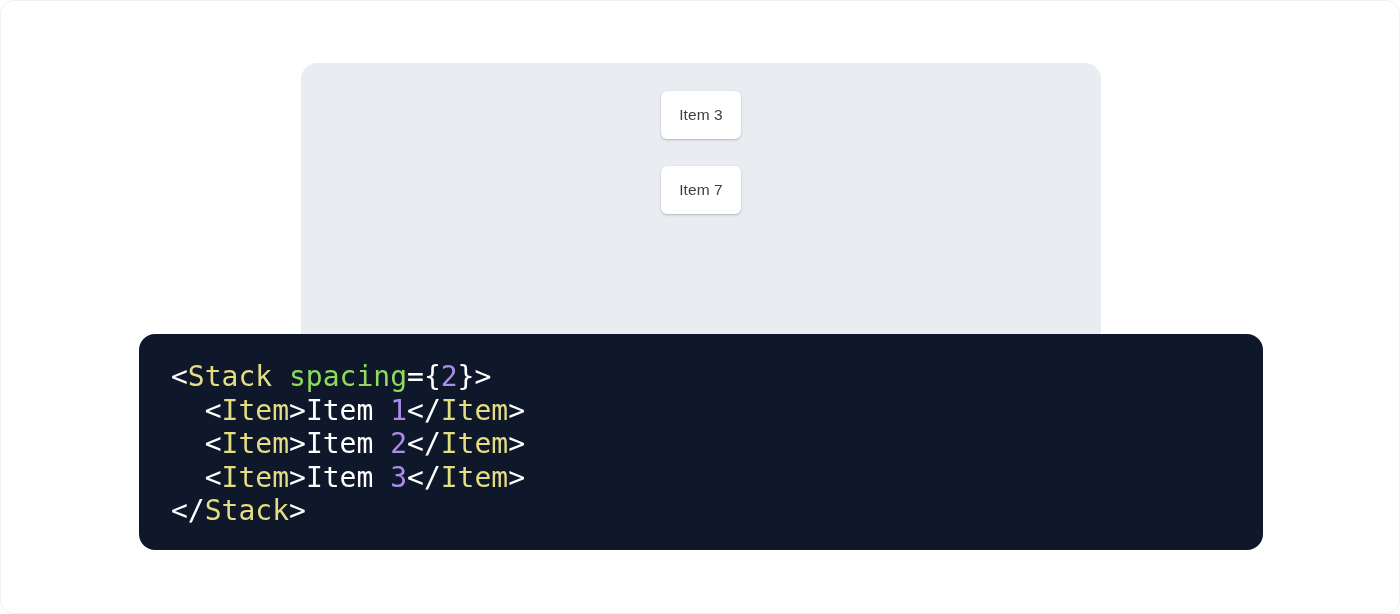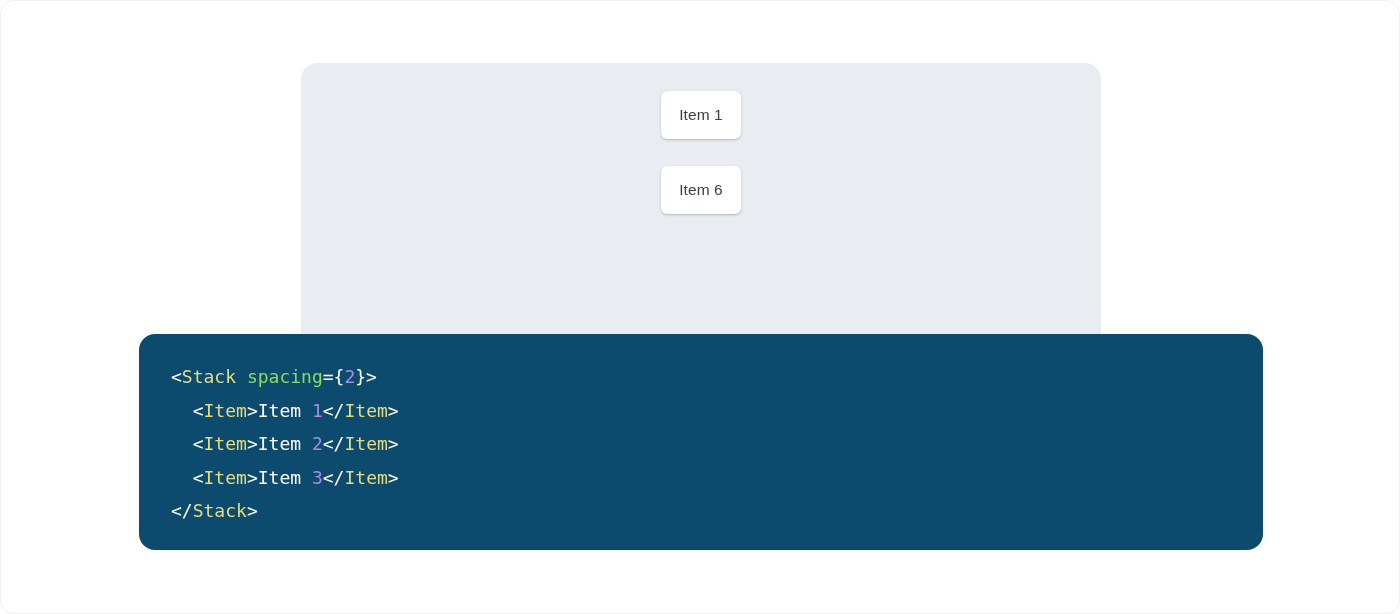--- a/index.html
+++ b/index.html
@@ -59,25 +59,25 @@
     letter-spacing: 0.1px;
   }
 
   
   .code-block {
     position: absolute;
     left: 138px;
     top: 333px;
     width: 1124px;
     height: 216px;
-    background: #0c4a6e;
+    background: #0f172a;
     border-radius: 16px;
     padding: 26px 0 0 32px;
     font-family: "DejaVu Sans Mono", "Liberation Mono", monospace;
-    font-size: 18px;
+    font-size: 28px;
     line-height: 33.6px;
     color: #ffffff;
     white-space: pre;
     overflow: hidden;
   }
 
   .code-line { display: block; height: 33.6px; }
 
   .tok-punct   { color: #ffffff; }
   .tok-tag     { color: #e4dd82; }
@@ -85,20 +85,20 @@
   .tok-num     { color: #ab8ce8; }
   .tok-text    { color: #ffffff; }
 </style>
 </head>
 <body>
 
 <div class="page-frame">
 
   <div class="preview-panel">
     <div class="stack">
-      <div class="stack-item">Item 1</div>
-      <div class="stack-item">Item 6</div>
+      <div class="stack-item">Item 3</div>
+      <div class="stack-item">Item 7</div>
     </div>
   </div>
 
   <div class="code-block" id="code-block"><span class="code-line"><span class="tok-punct">&lt;</span><span class="tok-tag">Stack</span><span class="tok-punct"> </span><span class="tok-attr">spacing</span><span class="tok-punct">={</span><span class="tok-num">2</span><span class="tok-punct">}&gt;</span></span><span class="code-line"><span>  </span><span class="tok-punct">&lt;</span><span class="tok-tag">Item</span><span class="tok-punct">&gt;</span><span class="tok-text">Item </span><span class="tok-num">1</span><span class="tok-punct">&lt;/</span><span class="tok-tag">Item</span><span class="tok-punct">&gt;</span></span><span class="code-line"><span>  </span><span class="tok-punct">&lt;</span><span class="tok-tag">Item</span><span class="tok-punct">&gt;</span><span class="tok-text">Item </span><span class="tok-num">2</span><span class="tok-punct">&lt;/</span><span class="tok-tag">Item</span><span class="tok-punct">&gt;</span></span><span class="code-line"><span>  </span><span class="tok-punct">&lt;</span><span class="tok-tag">Item</span><span class="tok-punct">&gt;</span><span class="tok-text">Item </span><span class="tok-num">3</span><span class="tok-punct">&lt;/</span><span class="tok-tag">Item</span><span class="tok-punct">&gt;</span></span><span class="code-line"><span class="tok-punct">&lt;/</span><span class="tok-tag">Stack</span><span class="tok-punct">&gt;</span></span></div>
 
 </div>
 
 </body></html>

